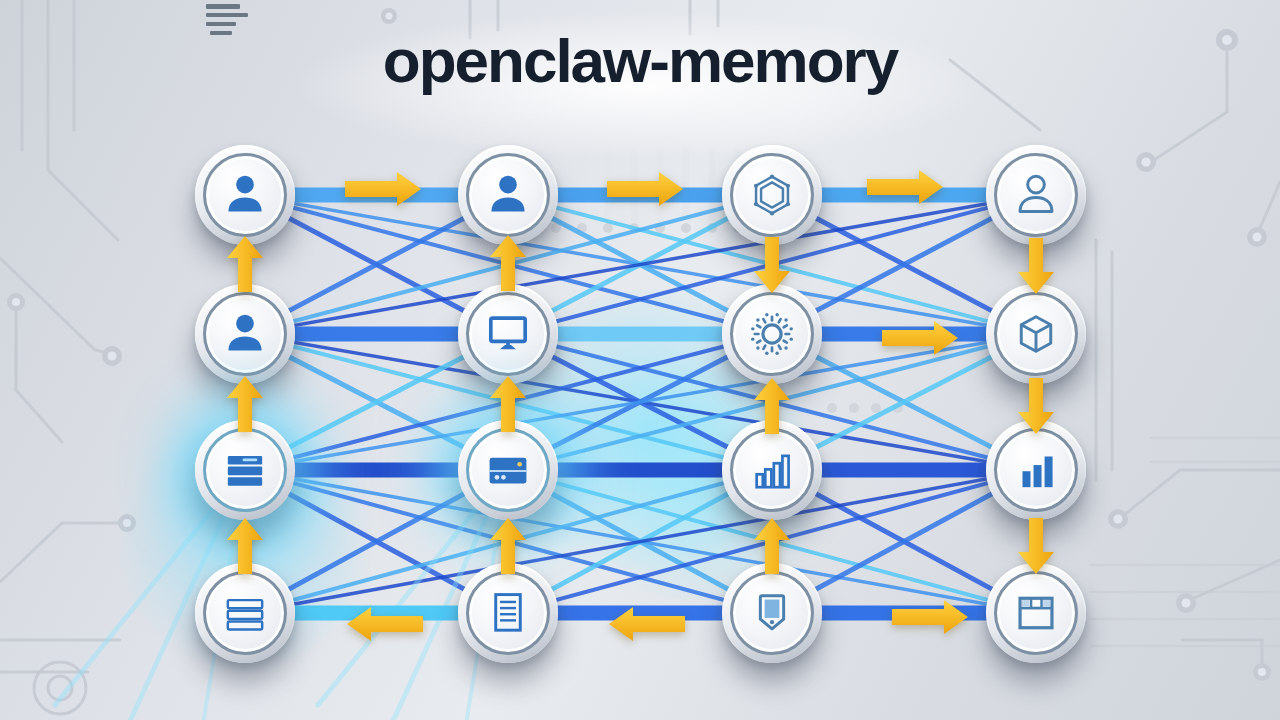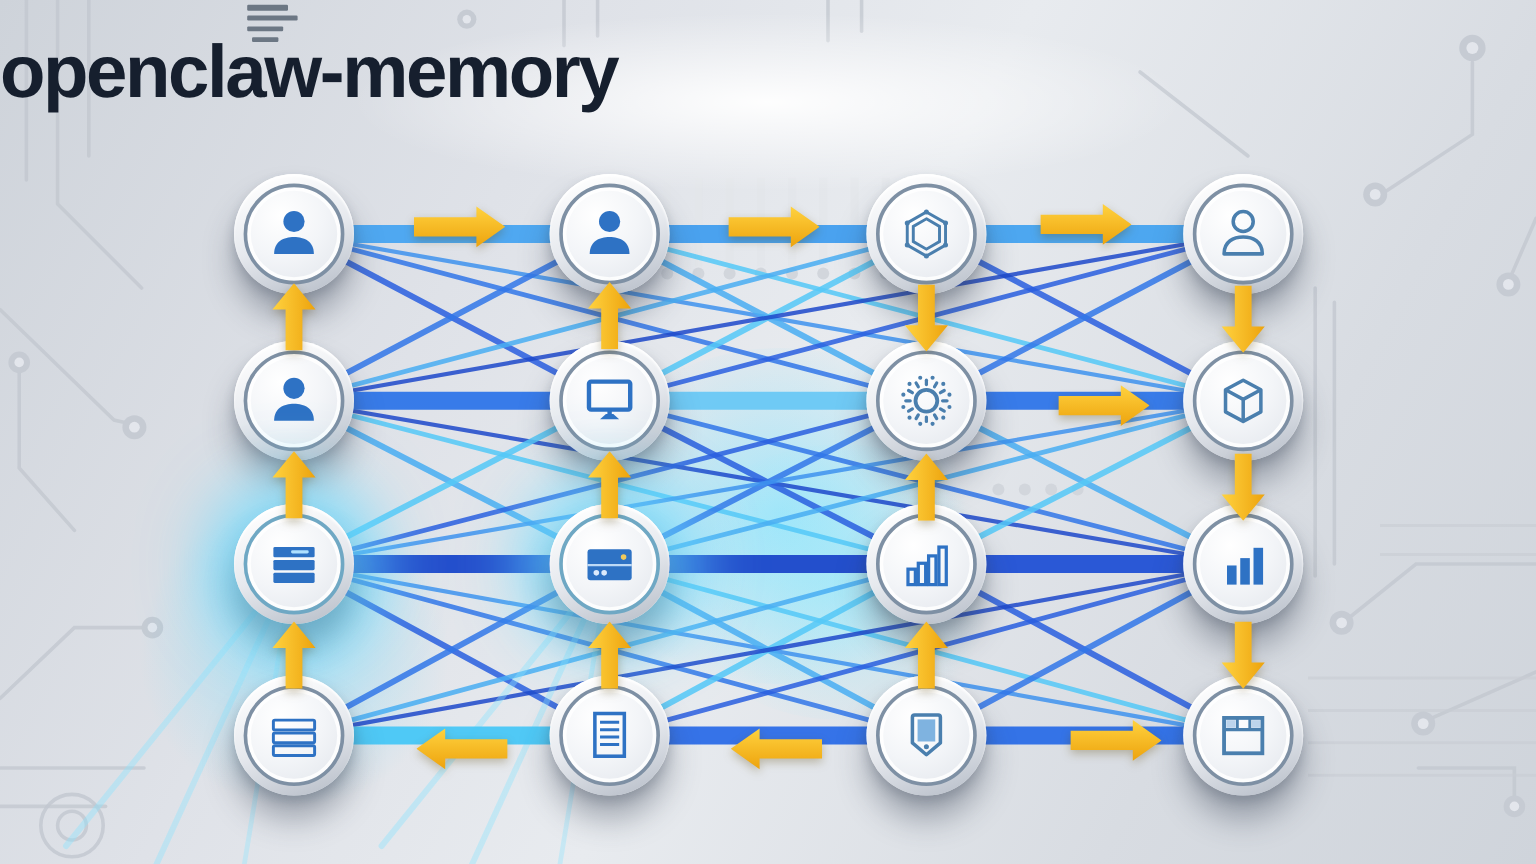--- a/index.html
+++ b/index.html
@@ -3,21 +3,21 @@
 <meta charset="utf-8">
 <style>
   html,body{margin:0;padding:0;background:#9aa0a8;}
   .stage{
     position:relative;width:1280px;height:720px;overflow:hidden;
     font-family:"Liberation Sans",sans-serif;
     background:linear-gradient(118deg,#ced3da 0%,#dfe2e8 30%,#e8ebef 52%,#d8dce2 78%,#cfd4db 100%);
   }
   .layer{position:absolute;inset:0;pointer-events:none;}
   .glow-spot{position:absolute;border-radius:50%;pointer-events:none;}
-  .title-wrap{position:absolute;left:0;top:30px;width:100%;z-index:7;}
+  .title-wrap{position:absolute;left:0;top:30px;width:100%;text-align:center;z-index:7;}
   .title-glow{position:absolute;left:290px;top:10px;width:700px;height:150px;z-index:6;
     background:radial-gradient(ellipse at center,rgba(255,255,255,.95) 0%,rgba(255,255,255,0) 70%);}
   h1.page-title{
     margin:0;font-size:62px;font-weight:700;letter-spacing:-2px;line-height:1;
   }
   .node{
     position:absolute;width:100px;height:100px;border-radius:50%;z-index:4;
     background:linear-gradient(160deg,#ffffff 8%,#e6e9ee 52%,#b4bbc6 100%);
     box-shadow:0 20px 26px rgba(52,62,82,.38),0 5px 9px rgba(52,62,82,.22),inset 0 2px 2px rgba(255,255,255,.95);
   }

